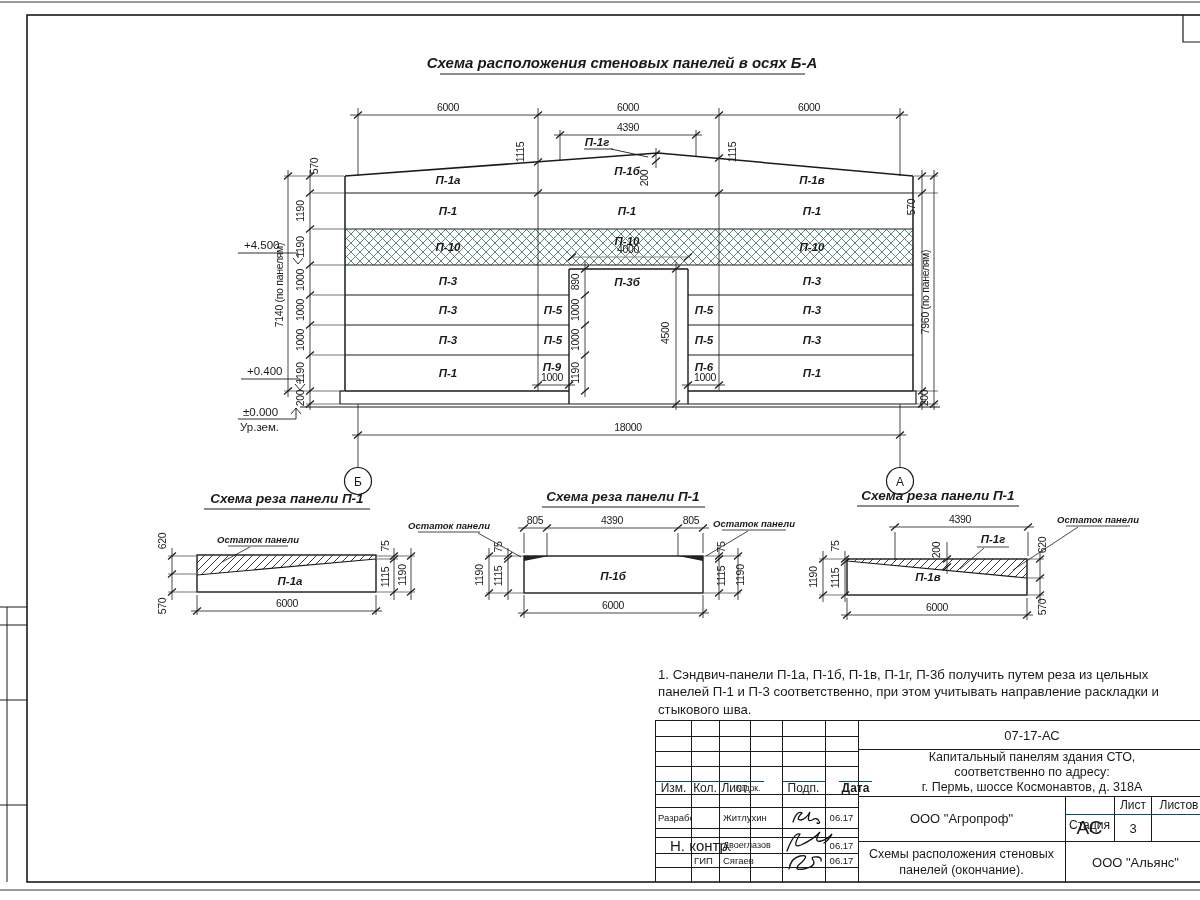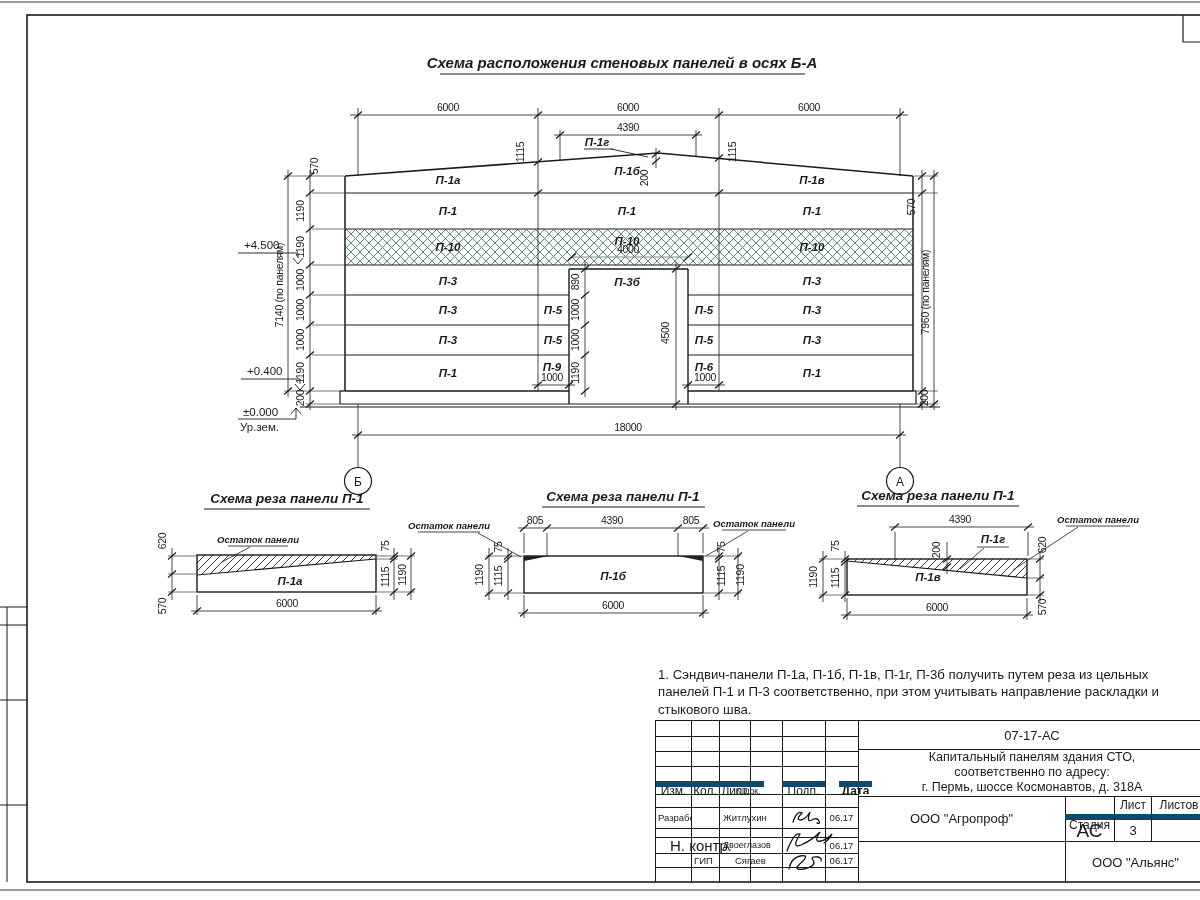--- a/index.html
+++ b/index.html
@@ -9,21 +9,21 @@
   .dimtxt{font-size:10.5px;letter-spacing:-0.3px;}
   .paneltxt{font-size:11.5px;font-style:italic;font-weight:bold;}
   .lvltxt{font-size:11.5px;}
   .axistxt{font-size:12px;}
   .cuttitle{font-size:13.5px;font-style:italic;font-weight:bold;}
   .remtxt{font-size:9.5px;font-style:italic;font-weight:bold;}
   .maintitle{font-size:15px;font-style:italic;font-weight:bold;}
   .note{position:absolute;left:658px;top:666px;width:535px;font-size:13.2px;line-height:1.32;}
   
   .tb{position:absolute;box-sizing:border-box;}
-  .cell{position:absolute;box-sizing:border-box;border-left:1px solid #1a1a1a;border-top:6px solid #0c4a6e;
+  .cell{position:absolute;box-sizing:border-box;border-left:1px solid #1a1a1a;border-top:1px solid #0c4a6e;
         display:flex;align-items:center;justify-content:center;text-align:center;overflow:hidden;}
   .small{font-size:10.5px;} .tiny{font-size:8.5px;} .hdr{font-size:12px;}
 </style>
 </head>
 <body>
 <div id="sheet">
 
 <svg width="1200" height="900" viewBox="0 0 1200 900" style="position:absolute;left:0;top:0">
   <defs>
     <g id="tk">
@@ -466,36 +466,40 @@
   <div style="position:absolute;left:0;top:116px;width:202px;border-top:1px solid #1a1a1a;"></div>
   <div style="position:absolute;left:0;top:132px;width:202px;border-top:1px solid #1a1a1a;"></div>
   <div style="position:absolute;left:0;top:146px;width:202px;border-top:1px solid #1a1a1a;"></div>
   <div class="cell small" style="left:0;top:86px;width:35px;height:21px;border:none;justify-content:flex-start;padding-left:2px;font-size:9.5px;">Разработал</div>
   <div class="cell small" style="left:63px;top:86px;width:63px;height:21px;border:none;justify-content:flex-start;padding-left:4px;font-size:9.5px;">Житлухин</div>
   <div class="cell small" style="left:169px;top:86px;width:33px;height:21px;border:none;font-size:9.5px;">06.17</div>
   <div class="cell small" style="left:12px;top:116px;width:35px;height:16px;border:none;justify-content:flex-start;padding-left:2px;font-size:15px;white-space:nowrap;overflow:visible;">Н. контр.</div>
   <div class="cell small" style="left:63px;top:116px;width:63px;height:16px;border:none;justify-content:flex-start;padding-left:4px;font-size:9px;">Двоеглазов</div>
   <div class="cell small" style="left:169px;top:116px;width:33px;height:16px;border:none;font-size:9.5px;">06.17</div>
   <div class="cell small" style="left:0;top:132px;width:35px;height:14px;border:none;justify-content:flex-start;padding-left:2px;font-size:9.5px;margin-left:36px;">ГИП</div>
-  <div class="cell small" style="left:63px;top:132px;width:63px;height:14px;border:none;justify-content:flex-start;padding-left:16px;font-size:9.5px;">Сягаев</div>
+  <div class="cell small" style="left:63px;top:132px;width:63px;height:14px;border:none;justify-content:flex-start;padding-left:4px;font-size:9.5px;">Сягаев</div>
   <div class="cell small" style="left:169px;top:132px;width:33px;height:14px;border:none;font-size:9.5px;">06.17</div>
 
   <div class="cell" style="left:202px;top:0;width:348px;height:28px;border:none;font-size:13px;">07-17-АС</div>
   <div style="position:absolute;left:202px;top:28px;width:348px;border-top:1.4px solid #1a1a1a;"></div>
   <div class="cell" style="left:202px;top:28px;width:348px;height:47px;border:none;flex-direction:column;font-size:12.5px;line-height:15px;">
     <span>Капитальный панелям здания СТО,</span>
     <span>соответственно по адресу:</span>
     <span>г. Пермь, шоссе Космонавтов, д. 318А</span>
   </div>
   <div style="position:absolute;left:202px;top:75px;width:348px;border-top:1.4px solid #1a1a1a;"></div>
   <div class="cell" style="left:202px;top:75px;width:207px;height:45px;border:none;font-size:13px;">ООО "Агропроф"</div>
   <div style="position:absolute;left:409px;top:75px;height:87px;border-left:1.4px solid #1a1a1a;"></div>
   <div class="cell hdr" style="left:409px;top:75px;width:49px;height:18px;border-left:none;border-top:none;margin-top:20px;">Стадия</div>
   <div class="cell hdr" style="left:458px;top:75px;width:37px;height:18px;border-top:none;">Лист</div>
   <div class="cell hdr" style="left:495px;top:75px;width:55px;height:18px;border-top:none;">Листов</div>
   <div class="cell" style="left:409px;top:93px;width:49px;height:27px;border-left:none;font-size:19px;">АС</div>
   <div class="cell" style="left:458px;top:93px;width:37px;height:27px;font-size:13px;">3</div>
   <div class="cell" style="left:495px;top:93px;width:55px;height:27px;"></div>
   <div style="position:absolute;left:202px;top:120px;width:348px;border-top:1.4px solid #1a1a1a;"></div>
+  <div class="cell" style="left:202px;top:120px;width:207px;height:42px;border:none;flex-direction:column;font-size:12.5px;line-height:16px;">
+    <span>Схемы расположения стеновых</span>
+    <span>панелей (окончание).</span>
+  </div>
   <div class="cell" style="left:409px;top:120px;width:141px;height:42px;border-left:none;border-top:1.4px solid #1a1a1a;font-size:13px;">ООО "Альянс"</div>
 </div>
 
 </div>
 
 </body></html>

